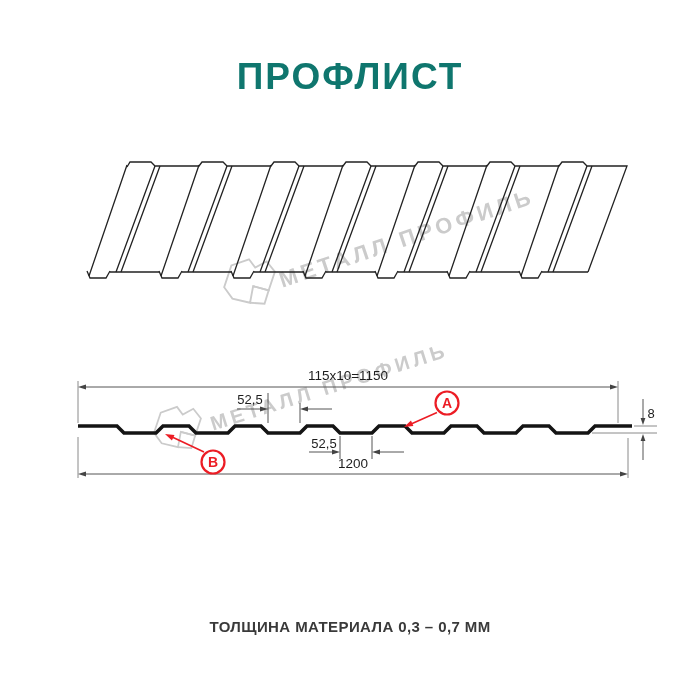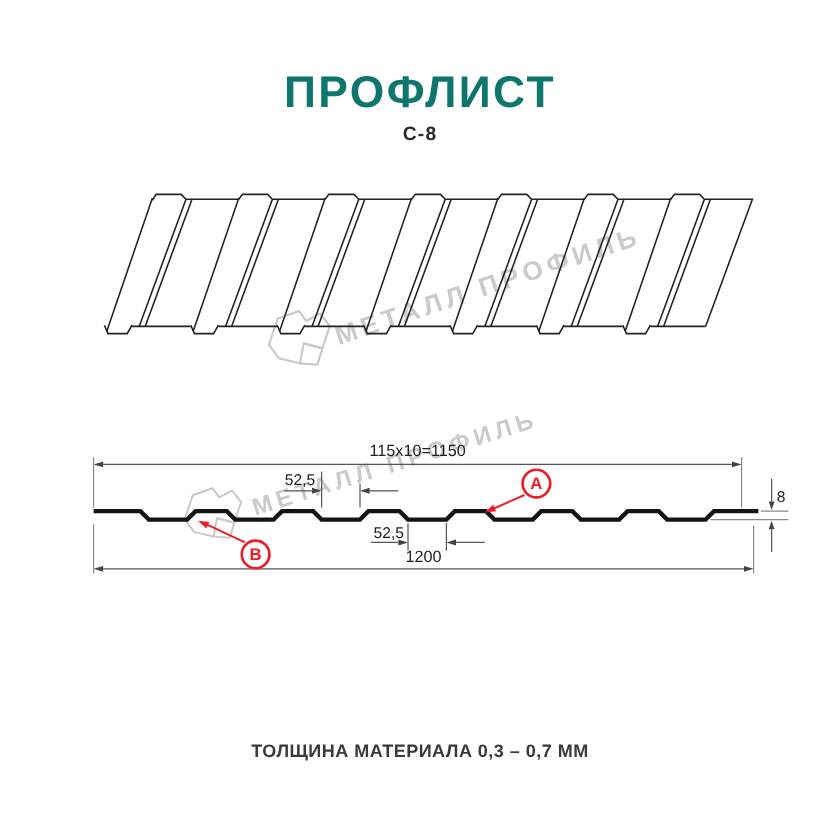--- a/index.html
+++ b/index.html
@@ -37,21 +37,20 @@
 
   <div class="wm-logo wm-logo-2 wm">
     <svg width="54" height="46" viewBox="0 0 56 48">
       <path d="M4,30 L11,9 L28,3 L34,11 L45,5 L53,15 L47,33 L32,29 L29,45 L12,41 Z" fill="none" stroke="#cbcbcb" stroke-width="1.8"></path>
       <path d="M32,29 L47,33 L43,46 L29,45" fill="none" stroke="#cbcbcb" stroke-width="1.8"></path>
     </svg>
   </div>
   <div class="wm-text wm-text-2 wm">МЕТАЛЛ ПРОФИЛЬ</div>
 
   <div class="title">ПРОФЛИСТ</div>
-  <div class="subtitle">С-8</div>
 
   <svg class="overlay" width="700" height="700" viewBox="0 0 700 700">
 
     <g stroke="#222" stroke-width="1.3" fill="none">
 
       <path d="M127,167 L130,162 L151,162 L155,166 L199,166
         L202,162 L223,162 L227,166 L271,166
         L274,162 L295,162 L299,166 L343,166
         L346,162 L367,162 L371,166 L415,166
         L418,162 L439,162 L443,166 L487,166

